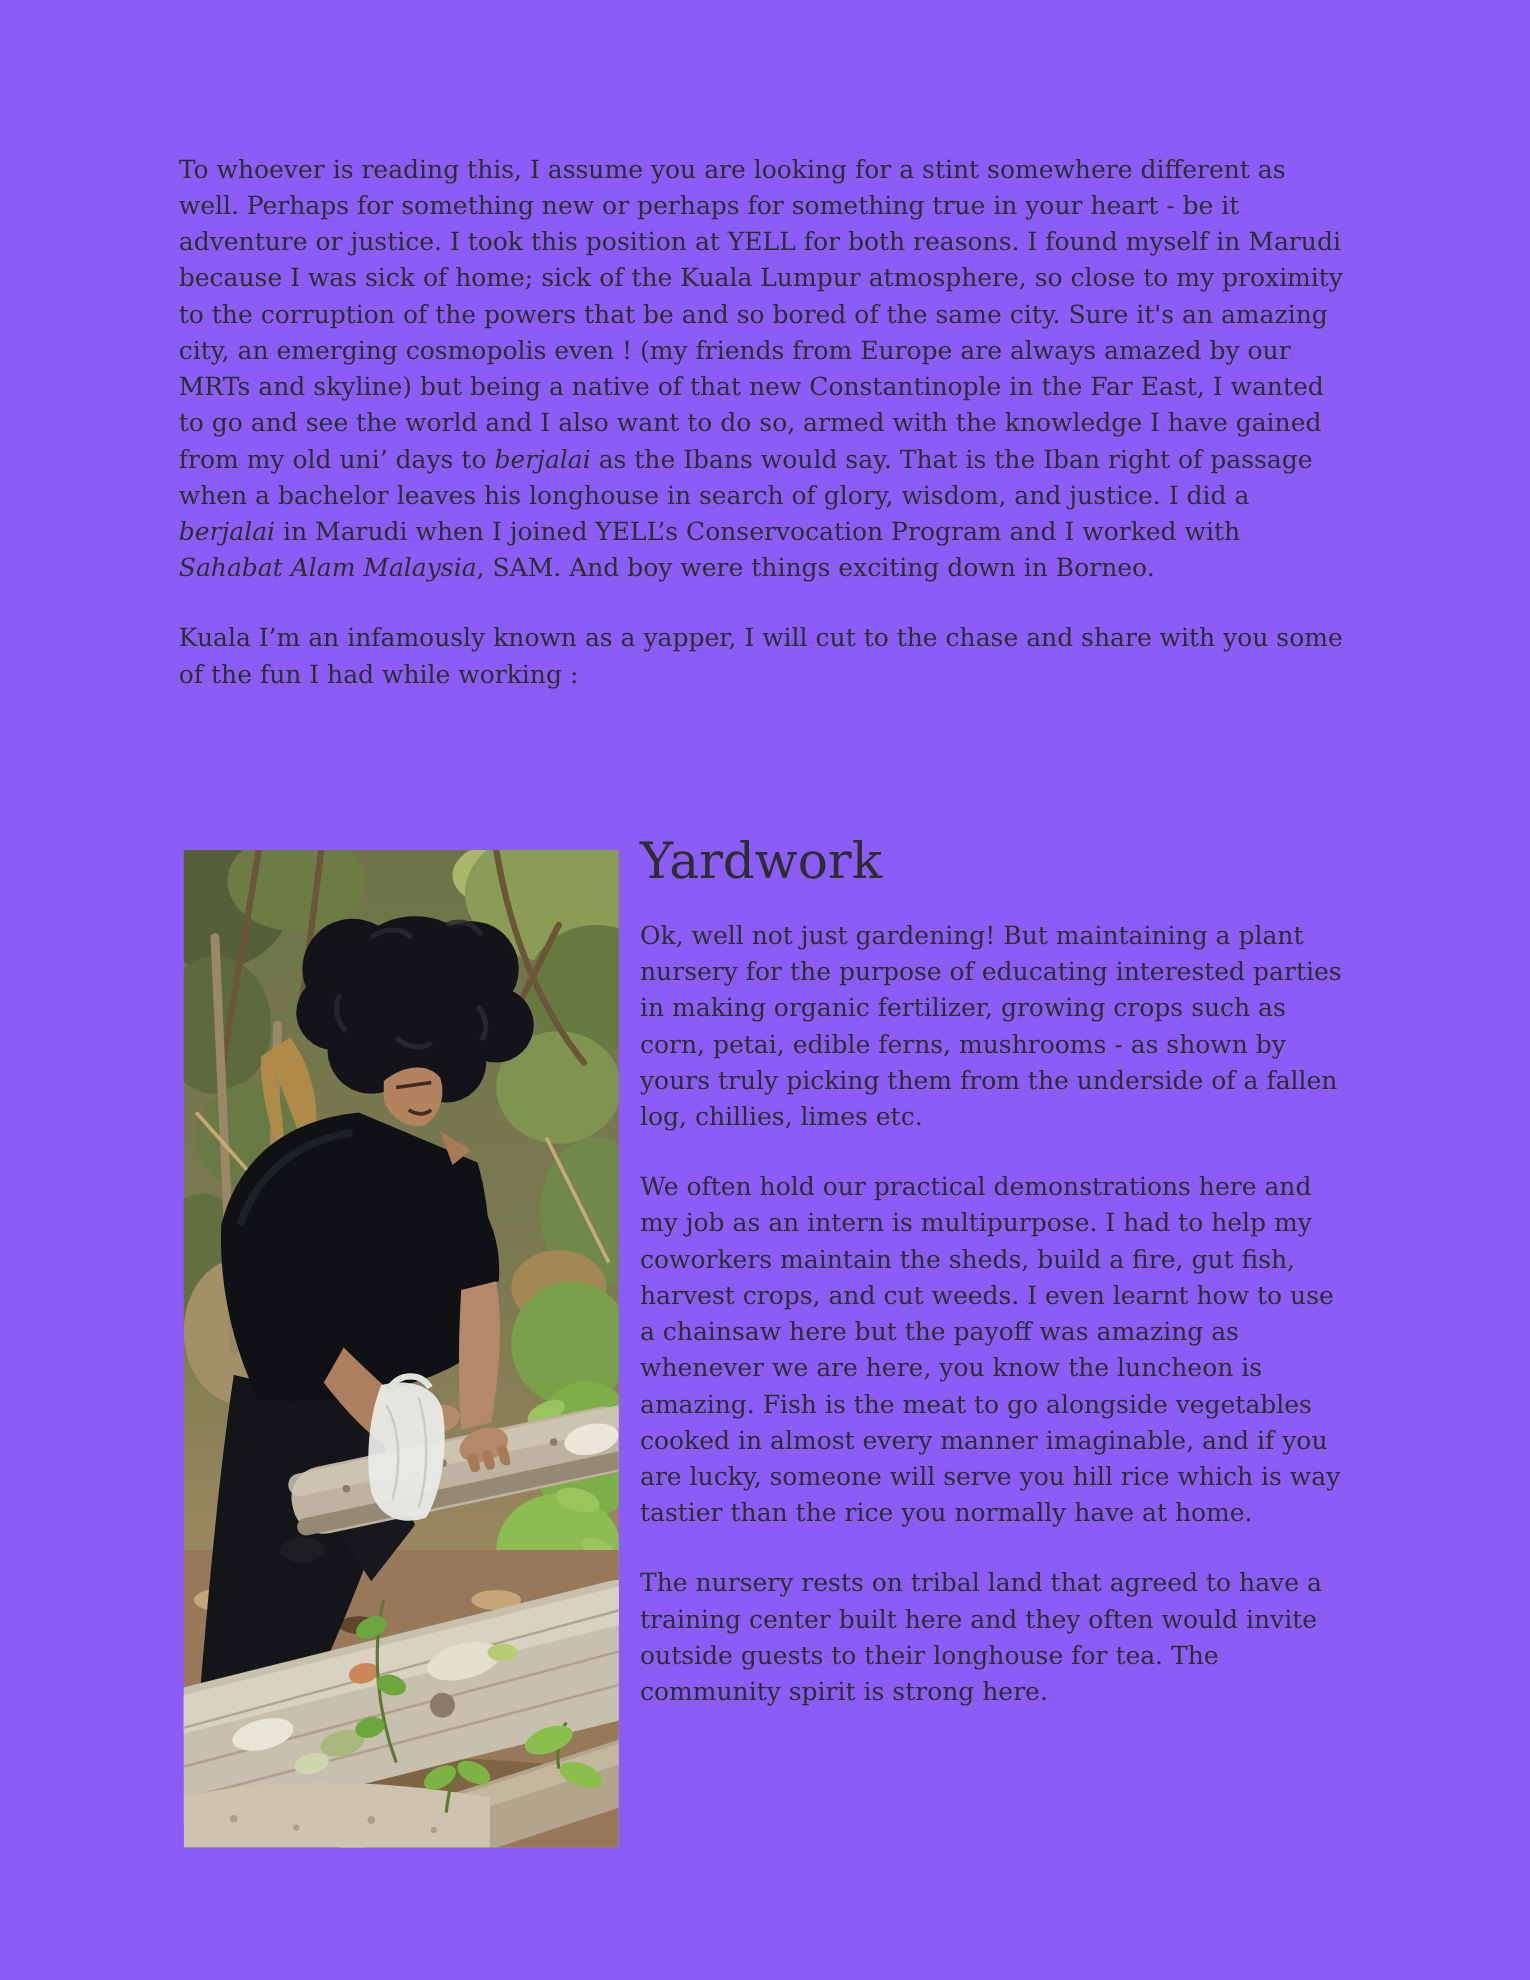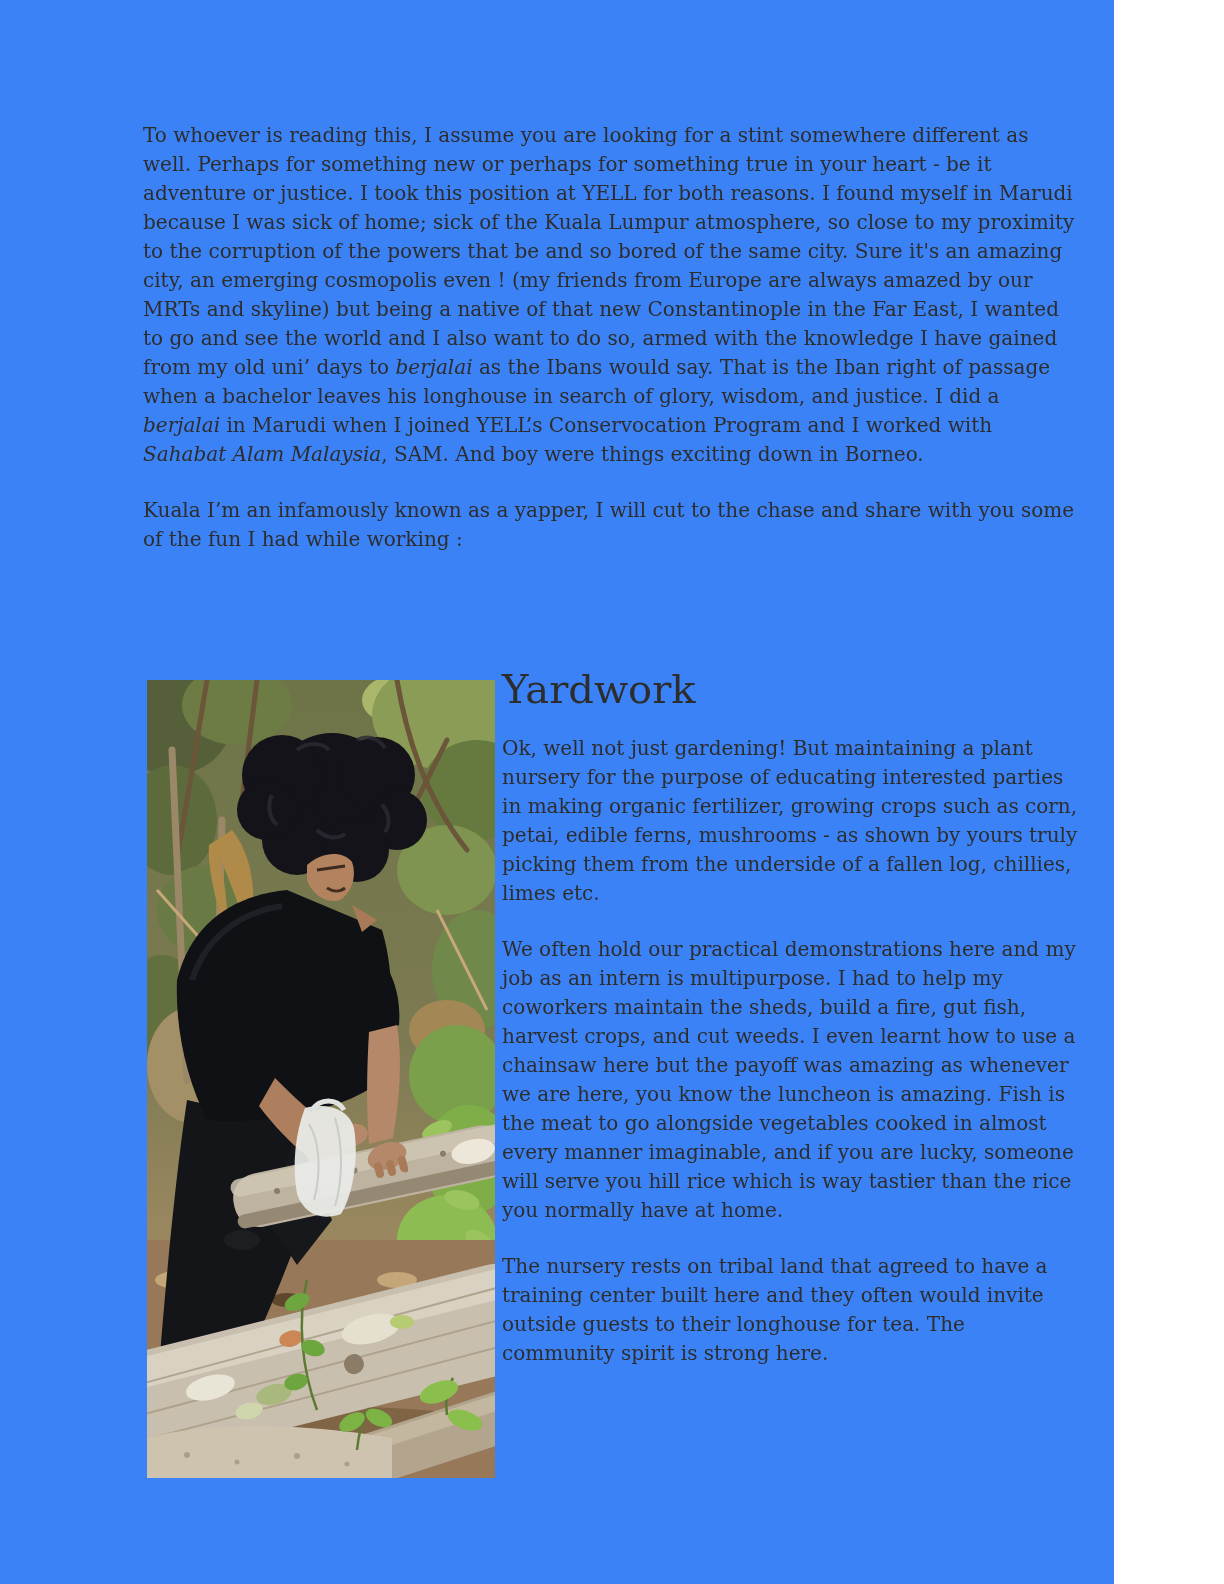--- a/index.html
+++ b/index.html
@@ -3,34 +3,34 @@
 <meta charset="utf-8">
 <style>
   html, body { margin: 0; padding: 0; }
   body {
     width: 1224px; height: 1584px;
     background: #ffffff;
     font-family: "DejaVu Serif", "Liberation Serif", serif;
     color: #2d2d2d;
     overflow: hidden;
   }
-  .page { position: relative; width: 1114px; height: 1584px; background: #3b82f6; }
+  .page { position: relative; width: 1224px; height: 1584px; background: #8b5cf6; }
 
   .intro {
     position: absolute; left: 143px; top: 121px; width: 938px;
   }
   .body-text {
     font-size: 20px; line-height: 29px; margin: 0 0 27px 0;
     color: #2d2d2d; text-align: left;
   }
   .body-text em { font-style: italic; }
 
   .section {
     position: absolute; left: 147px; top: 664px; width: 932px;
-    display: flex; gap: 7px;
+    display: flex; gap: 17px;
   }
   .photo-col { width: 348px; flex: 0 0 348px; }
   .photo-col svg { display: block; margin-top: 16px; }
   .text-col { flex: 1; min-width: 0; }
   .section-title {
     font-size: 40px; line-height: 50px; font-weight: 400;
     margin: 0 0 20px 0; color: #2d2d2d;
   }
   .text-col p:last-child { margin-bottom: 16px; }
 </style>

